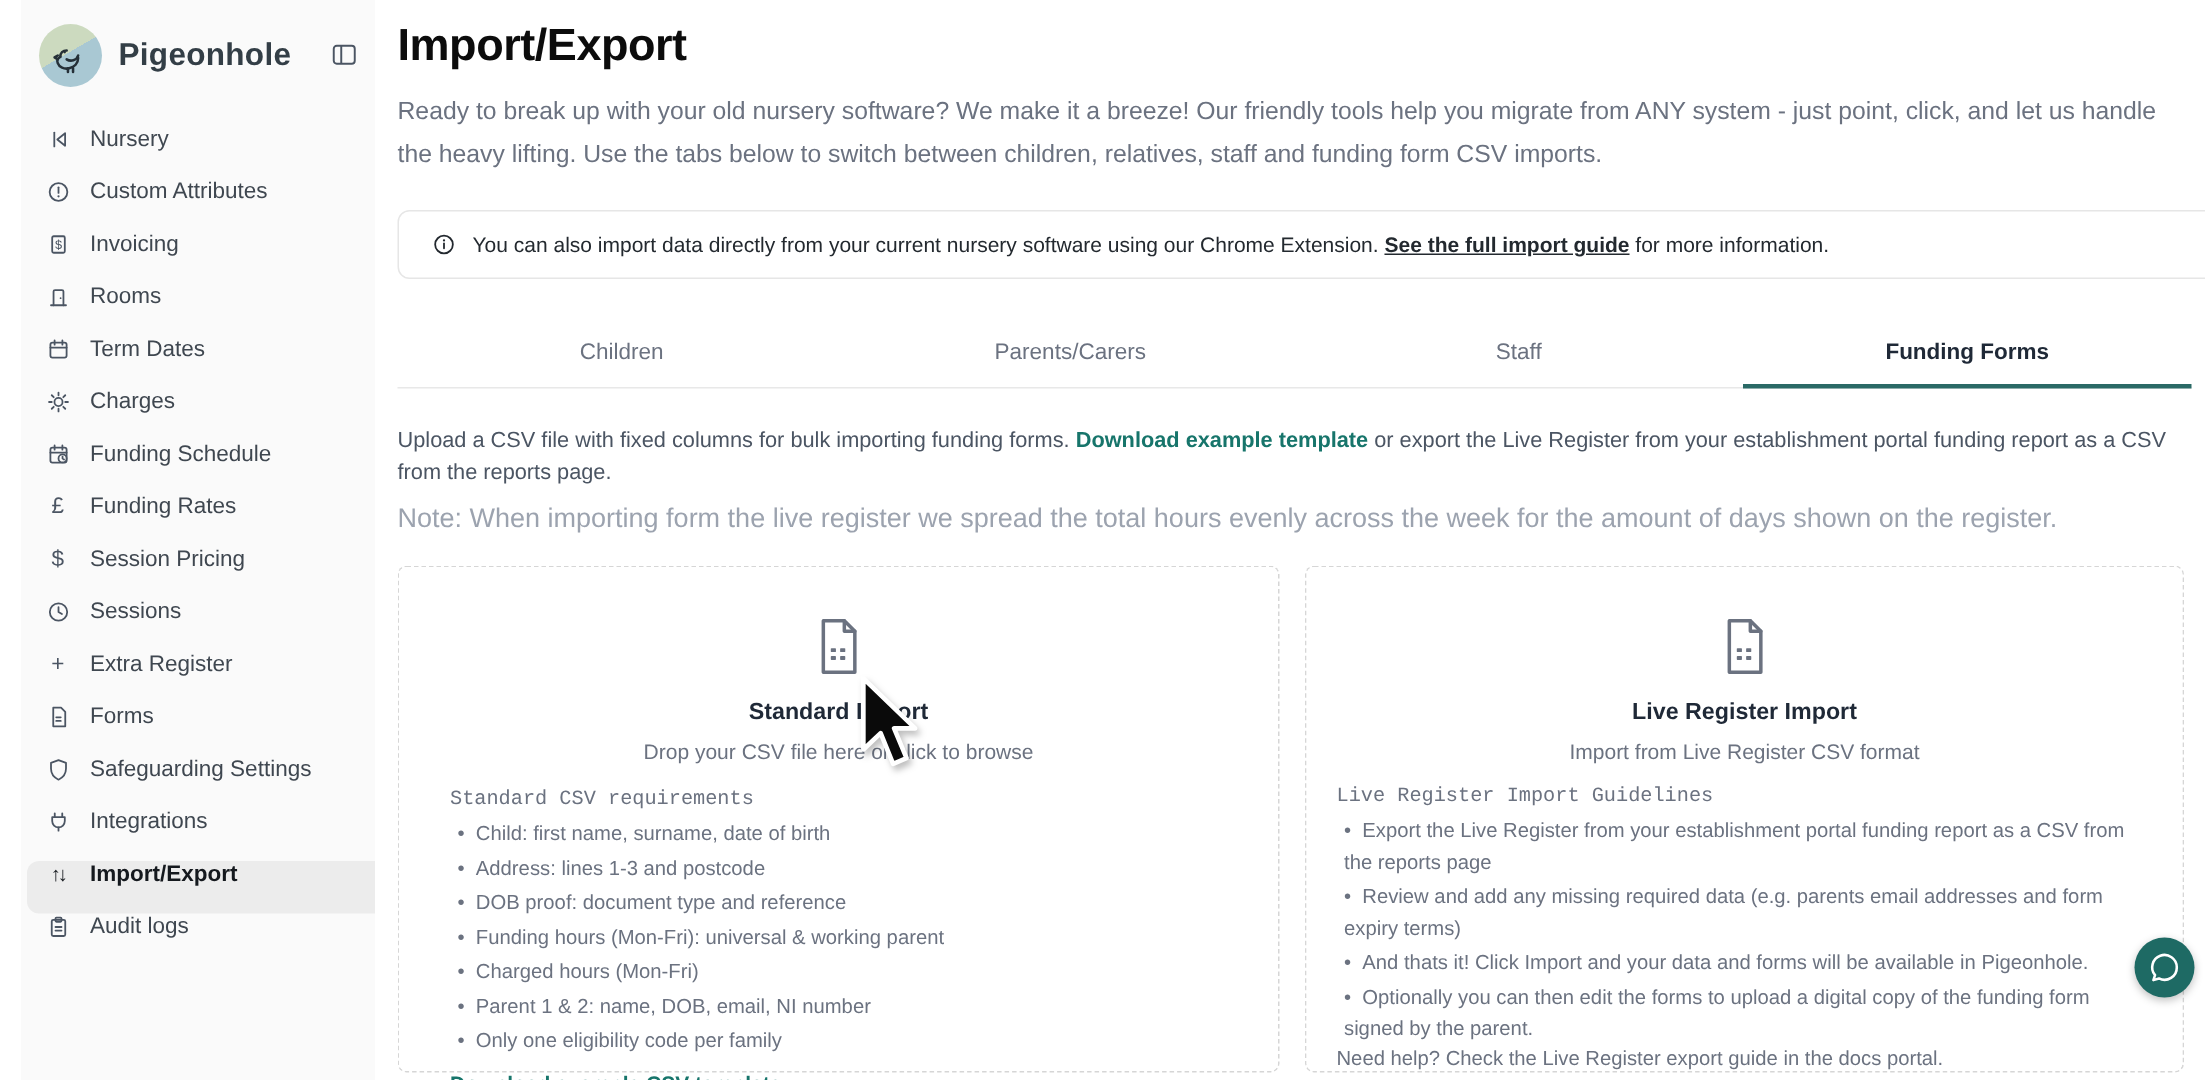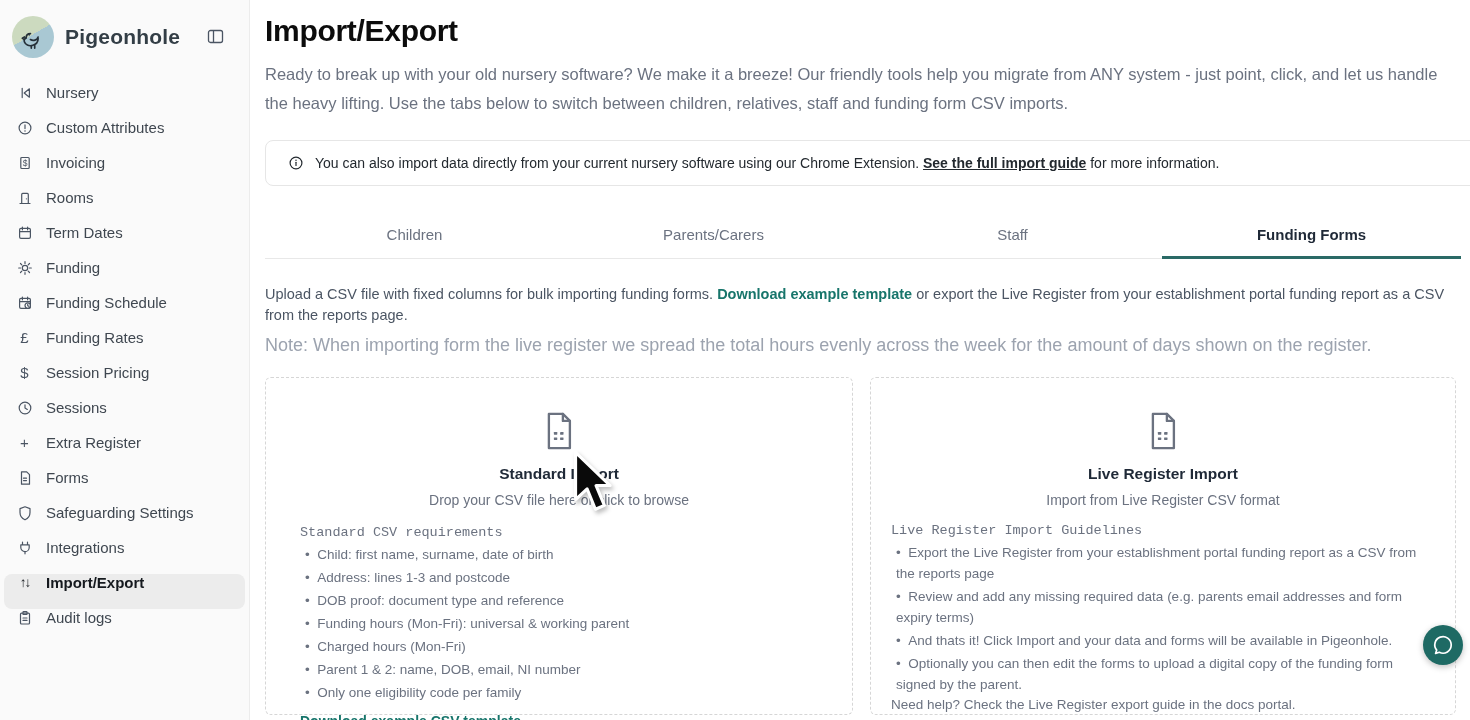--- a/index.html
+++ b/index.html
@@ -1,21 +1,21 @@
 <!DOCTYPE html>
 <html><head>
 <meta charset="utf-8">
 <style>
   * { margin:0; padding:0; box-sizing:border-box; }
   html,body { width:1470px; height:720px; overflow:hidden; }
   body { font-family:"Liberation Sans", sans-serif; background:#fff; color:#374151; }
   #page { position:relative; width:1470px; height:720px; background:#fff; }
 
   
-  .sidebar { position:absolute; left:0; top:0; width:250px; height:720px;
+  .sidebar { position:absolute; left:14px; top:0; width:250px; height:720px;
              background:#fafafa; border-right:1px solid #ececec; }
   .brand-row { display:flex; align-items:center; padding:16px 24px 14px 12px; }
   .logo { width:42px; height:42px; border-radius:50%; flex:0 0 42px;
           background:linear-gradient(150deg,#ccdabf 46%,#a9c8d3 46%);
           display:flex; align-items:center; justify-content:center; }
   .logo svg { width:34px; height:34px; stroke:#253038; fill:none;
               stroke-width:2; stroke-linecap:round; stroke-linejoin:round; }
   .brand-name { font-size:21px; font-weight:700; color:#333e46; margin-left:11px; letter-spacing:.2px; }
   .collapse { margin-left:auto; width:18px; height:18px; color:#4b5563; cursor:pointer; }
   .collapse svg { width:17px; height:17px; stroke:currentColor; fill:none; stroke-width:1.3; }
@@ -161,21 +161,21 @@
           </span>
           <span data-name="sidebar-item-label">Term Dates</span>
         </div>
         <div class="side-item" data-name="sidebar-item-holidays">
           <span class="icon" data-name="holidays-icon">
             <svg viewBox="0 0 16 16">
               <circle cx="8" cy="8" r="2.7"></circle>
               <path d="M8 1.7v1.8M8 12.5v1.8M1.7 8h1.8M12.5 8h1.8M3.5 3.5l1.3 1.3M11.2 11.2l1.3 1.3M12.5 3.5l-1.3 1.3M4.8 11.2l-1.3 1.3"></path>
             </svg>
           </span>
-          <span data-name="sidebar-item-label">Funding</span>
+          <span data-name="sidebar-item-label">Charges</span>
         </div>
         <div class="side-item" data-name="sidebar-item-funding-schedule">
           <span class="icon" data-name="funding-schedule-icon">
             <svg viewBox="0 0 16 16">
               <rect x="2.6" y="3.4" width="10.8" height="10" rx="1.4"></rect>
               <path d="M2.6 6.7h10.8M5.4 2v2.8M10.6 2v2.8"></path>
               <circle cx="10.7" cy="10.6" r="2.7" style="fill:#fafafa"></circle>
               <path d="M10.7 9.4v1.3l1 .6"></path>
             </svg>
           </span>

